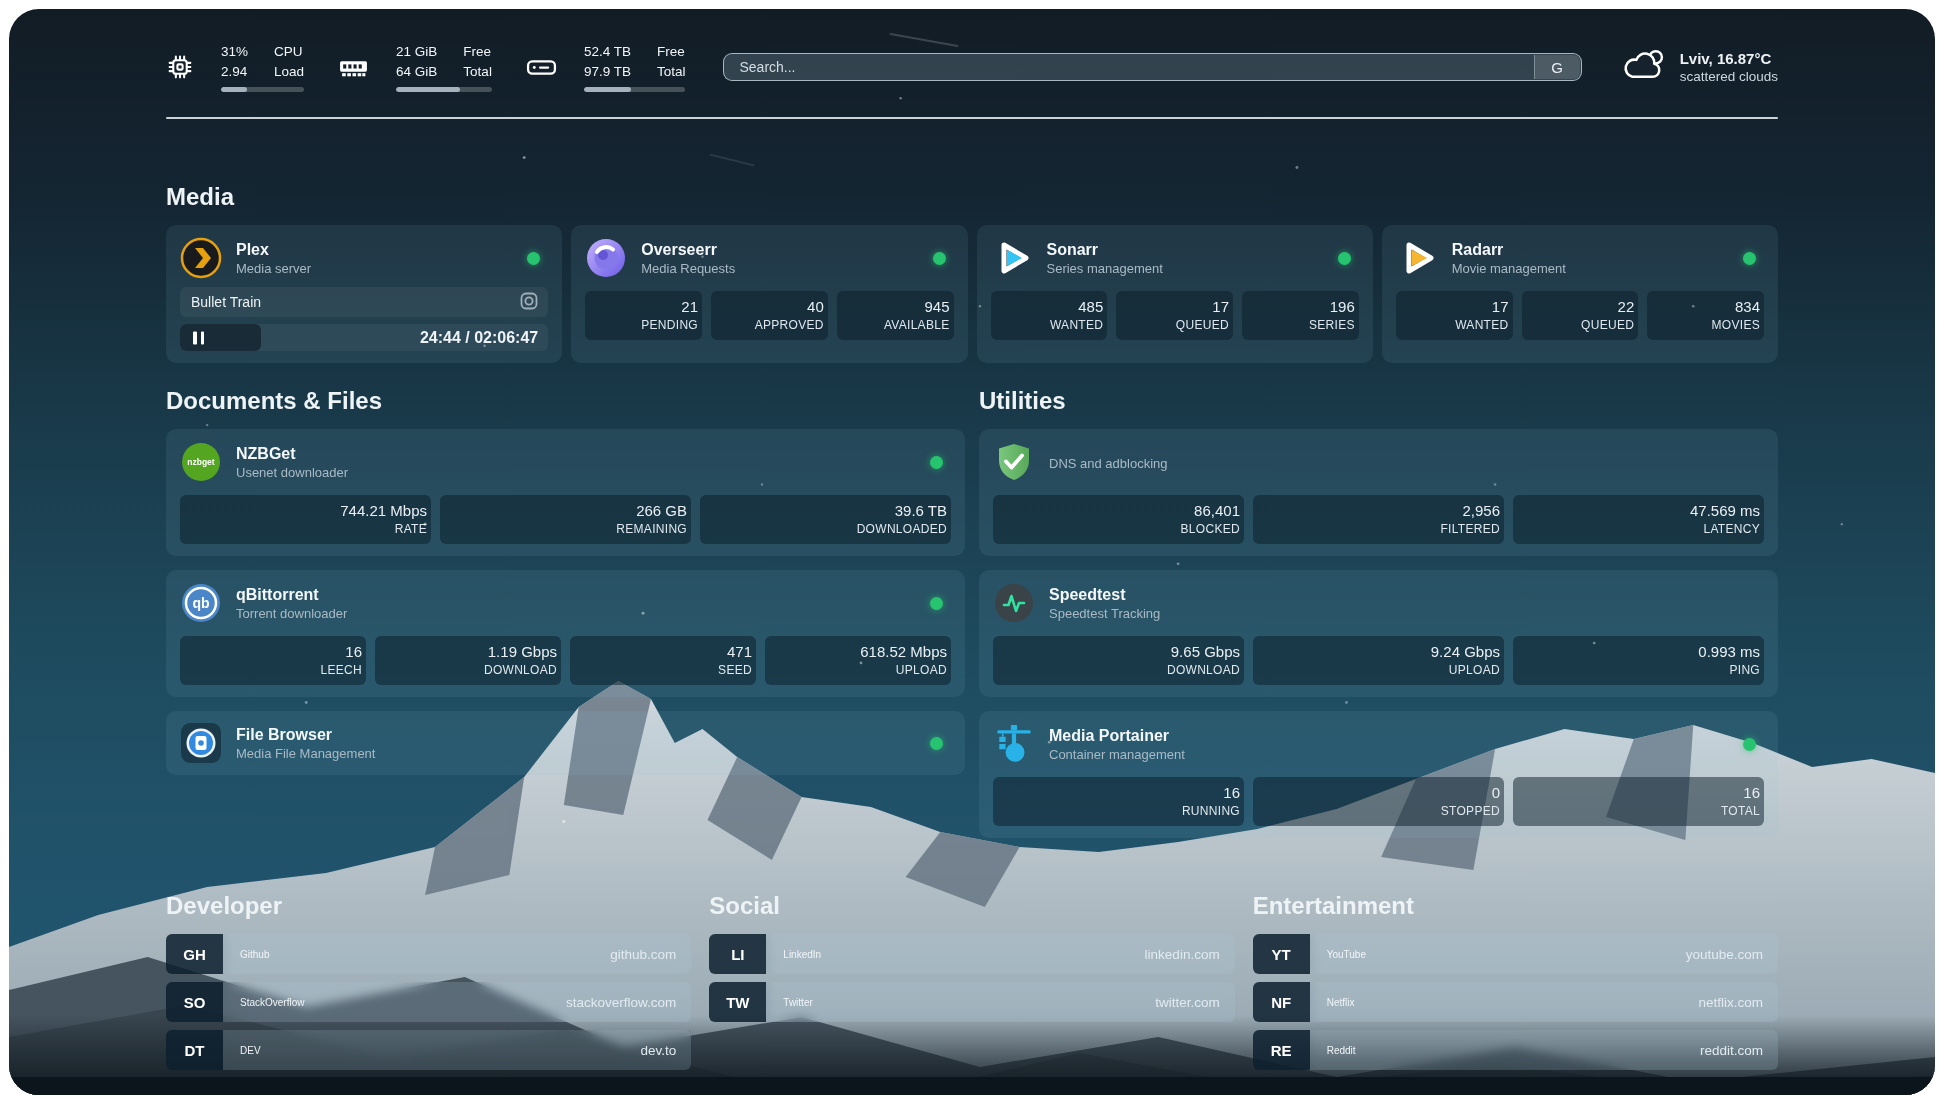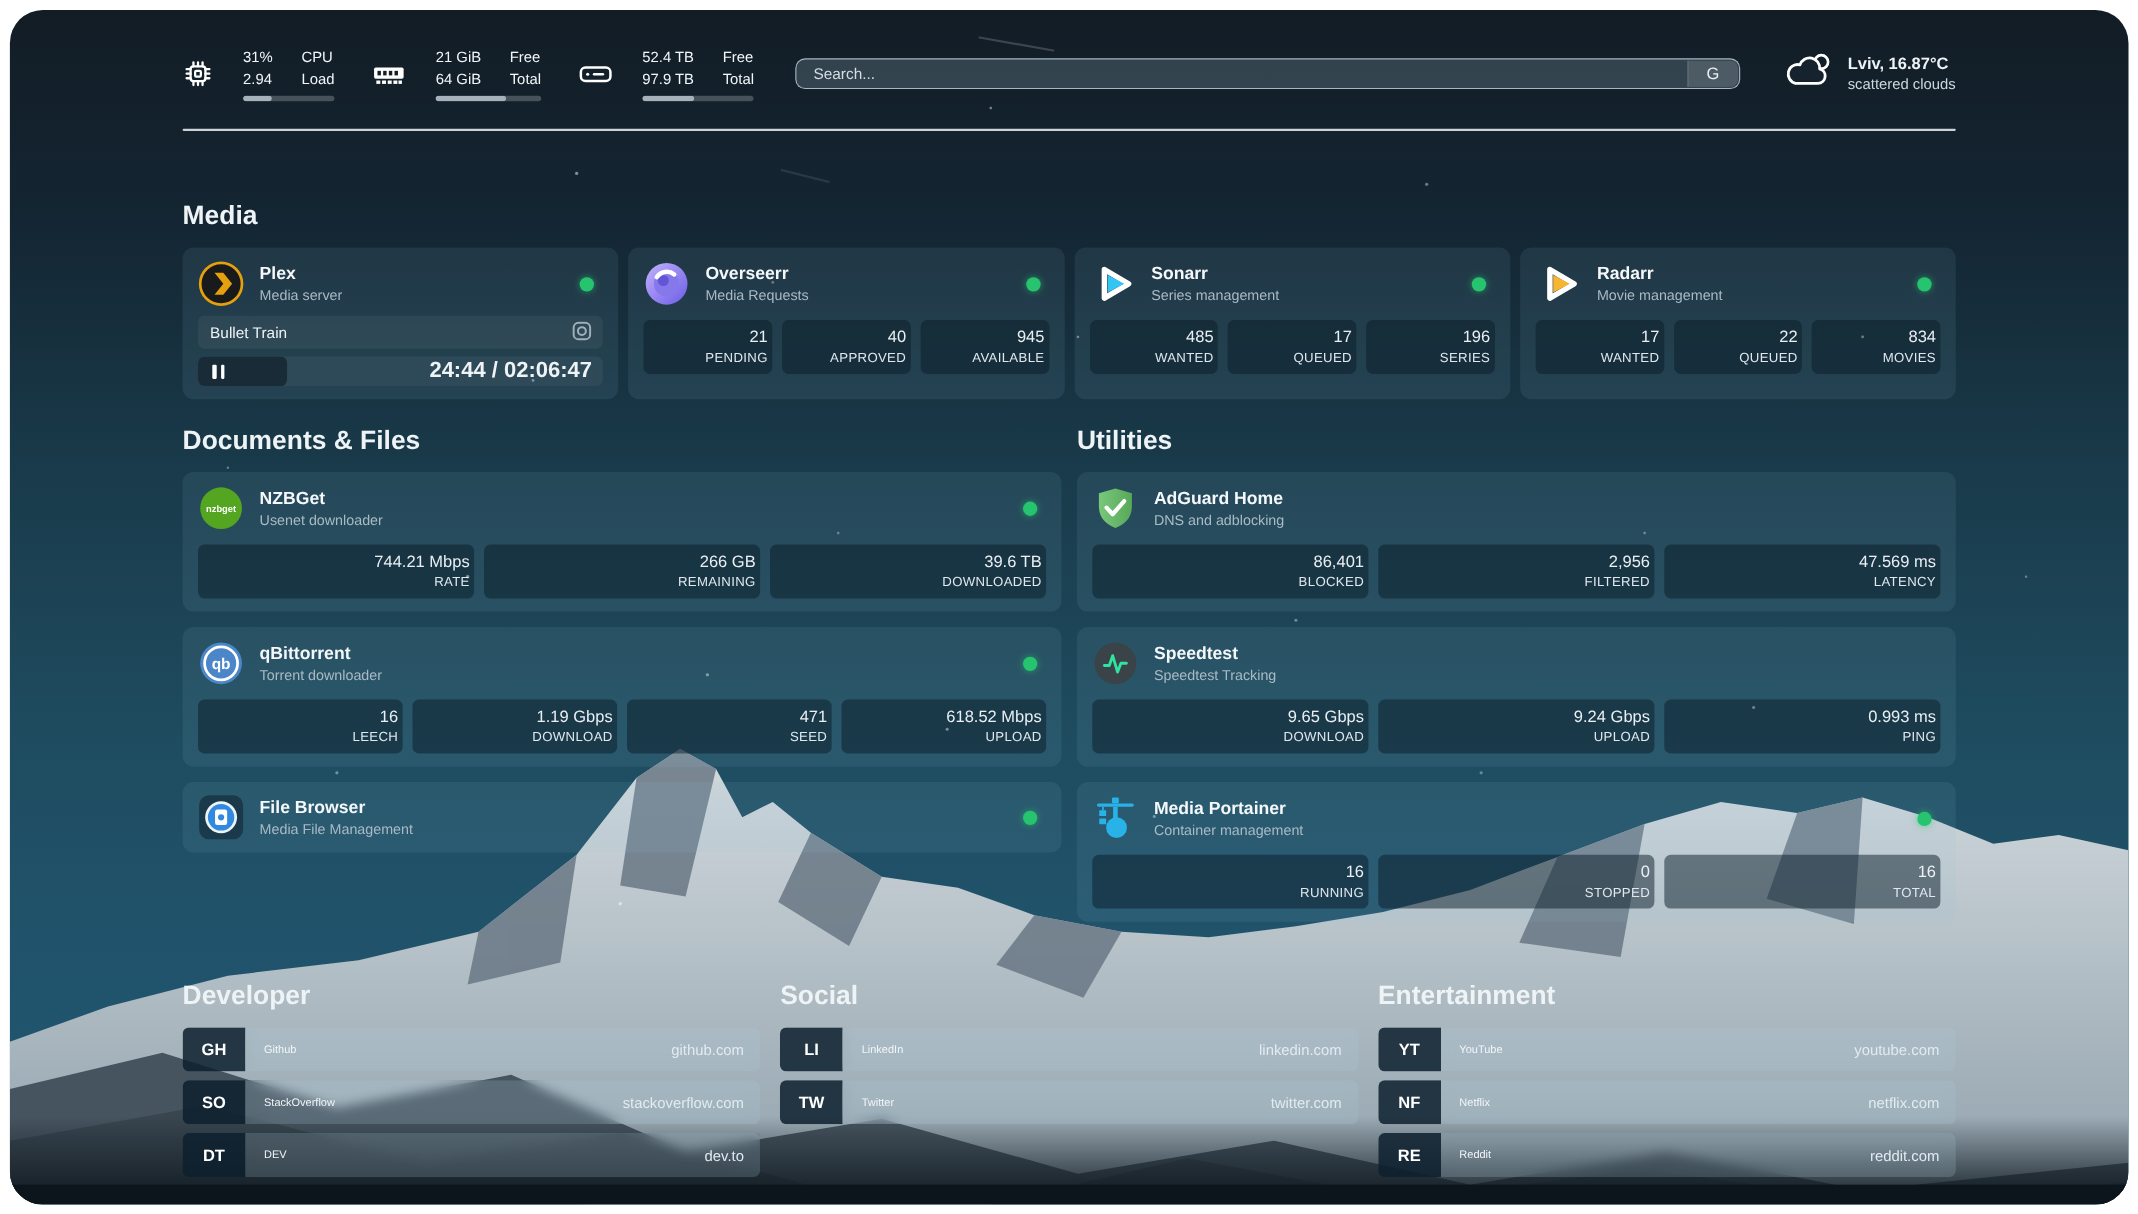--- a/index.html
+++ b/index.html
@@ -55,21 +55,21 @@
   .stat-value { font-size:15px; color:#e9eff3; }
   .stat-label { font-size:12px; font-weight:400; letter-spacing:.3px; color:#dfe8ee; margin-top:3px; }
 
   .now-playing { margin-top:8px; height:30px; background:rgba(255,255,255,.055); border-radius:6px;
     display:flex; align-items:center; justify-content:space-between; padding:0 10px 0 11px; font-size:14px; }
   .seek { margin-top:7px; height:27px; background:rgba(255,255,255,.05); border-radius:6px;
     position:relative; display:flex; align-items:center; overflow:hidden; }
   .seek-fill { position:absolute; left:0; top:0; bottom:0; background:rgba(8,18,28,.55); border-radius:6px; }
   .pause-btn { position:absolute; left:13px; top:50%; transform:translateY(-50%); display:flex; gap:4px; cursor:pointer; z-index:2; }
   .pause-btn i { width:3.5px; height:13px; background:#fff; border-radius:1px; display:block; }
-  .seek-time { margin-left:auto; margin-right:10px; font-size:20px; font-weight:700; z-index:2; }
+  .seek-time { margin-left:auto; margin-right:10px; font-size:16px; font-weight:700; z-index:2; }
 
   .columns { display:grid; grid-template-columns:1fr 1fr; gap:14px; margin-top:24px; }
   .col-stack { display:flex; flex-direction:column; gap:14px; }
   .card.slim { padding:11px 14px; }
 
   
   .bookmarks { display:grid; grid-template-columns:repeat(3,1fr); gap:18px; margin-top:54px; }
   .bm-row { display:flex; height:40px; border-radius:6px; overflow:hidden; margin-bottom:8px; cursor:pointer; }
   .bm-abbr { width:57px; flex:none; background:rgba(13,32,46,.85); color:#fff; display:flex;
     align-items:center; justify-content:center; font-size:15px; font-weight:600; }
@@ -490,21 +490,20 @@
                     <linearGradient id="agg" x1="0" y1="0" x2="1" y2="0">
                   <stop offset="0" stop-color="#79c77b"></stop>
                       <stop offset="1" stop-color="#58a85a"></stop>
                     </linearGradient>
                   </defs>
                 <path d="M21 3 L36 7.5 V19 C36 29.5 30 35.5 21 39 C12 35.5 6 29.5 6 19 V7.5 Z" fill="url(#agg)"></path>
                 <polyline points="13,20.5 18.5,26.5 29,14.5" fill="none" stroke="#fff" stroke-width="3.8" stroke-linecap="round" stroke-linejoin="round"></polyline>
               </svg>
             </span>
             <div class="head-text">
-              <div class="app-name">AdGuard Home</div>
               <div class="app-desc">DNS and adblocking</div>
             </div>
           </div>
           <div class="stat-row">
             <div class="stat-box">
               <div class="stat-value">86,401</div>
               <div class="stat-label">BLOCKED</div>
               </div>
             <div class="stat-box">
               <div class="stat-value">2,956</div>

